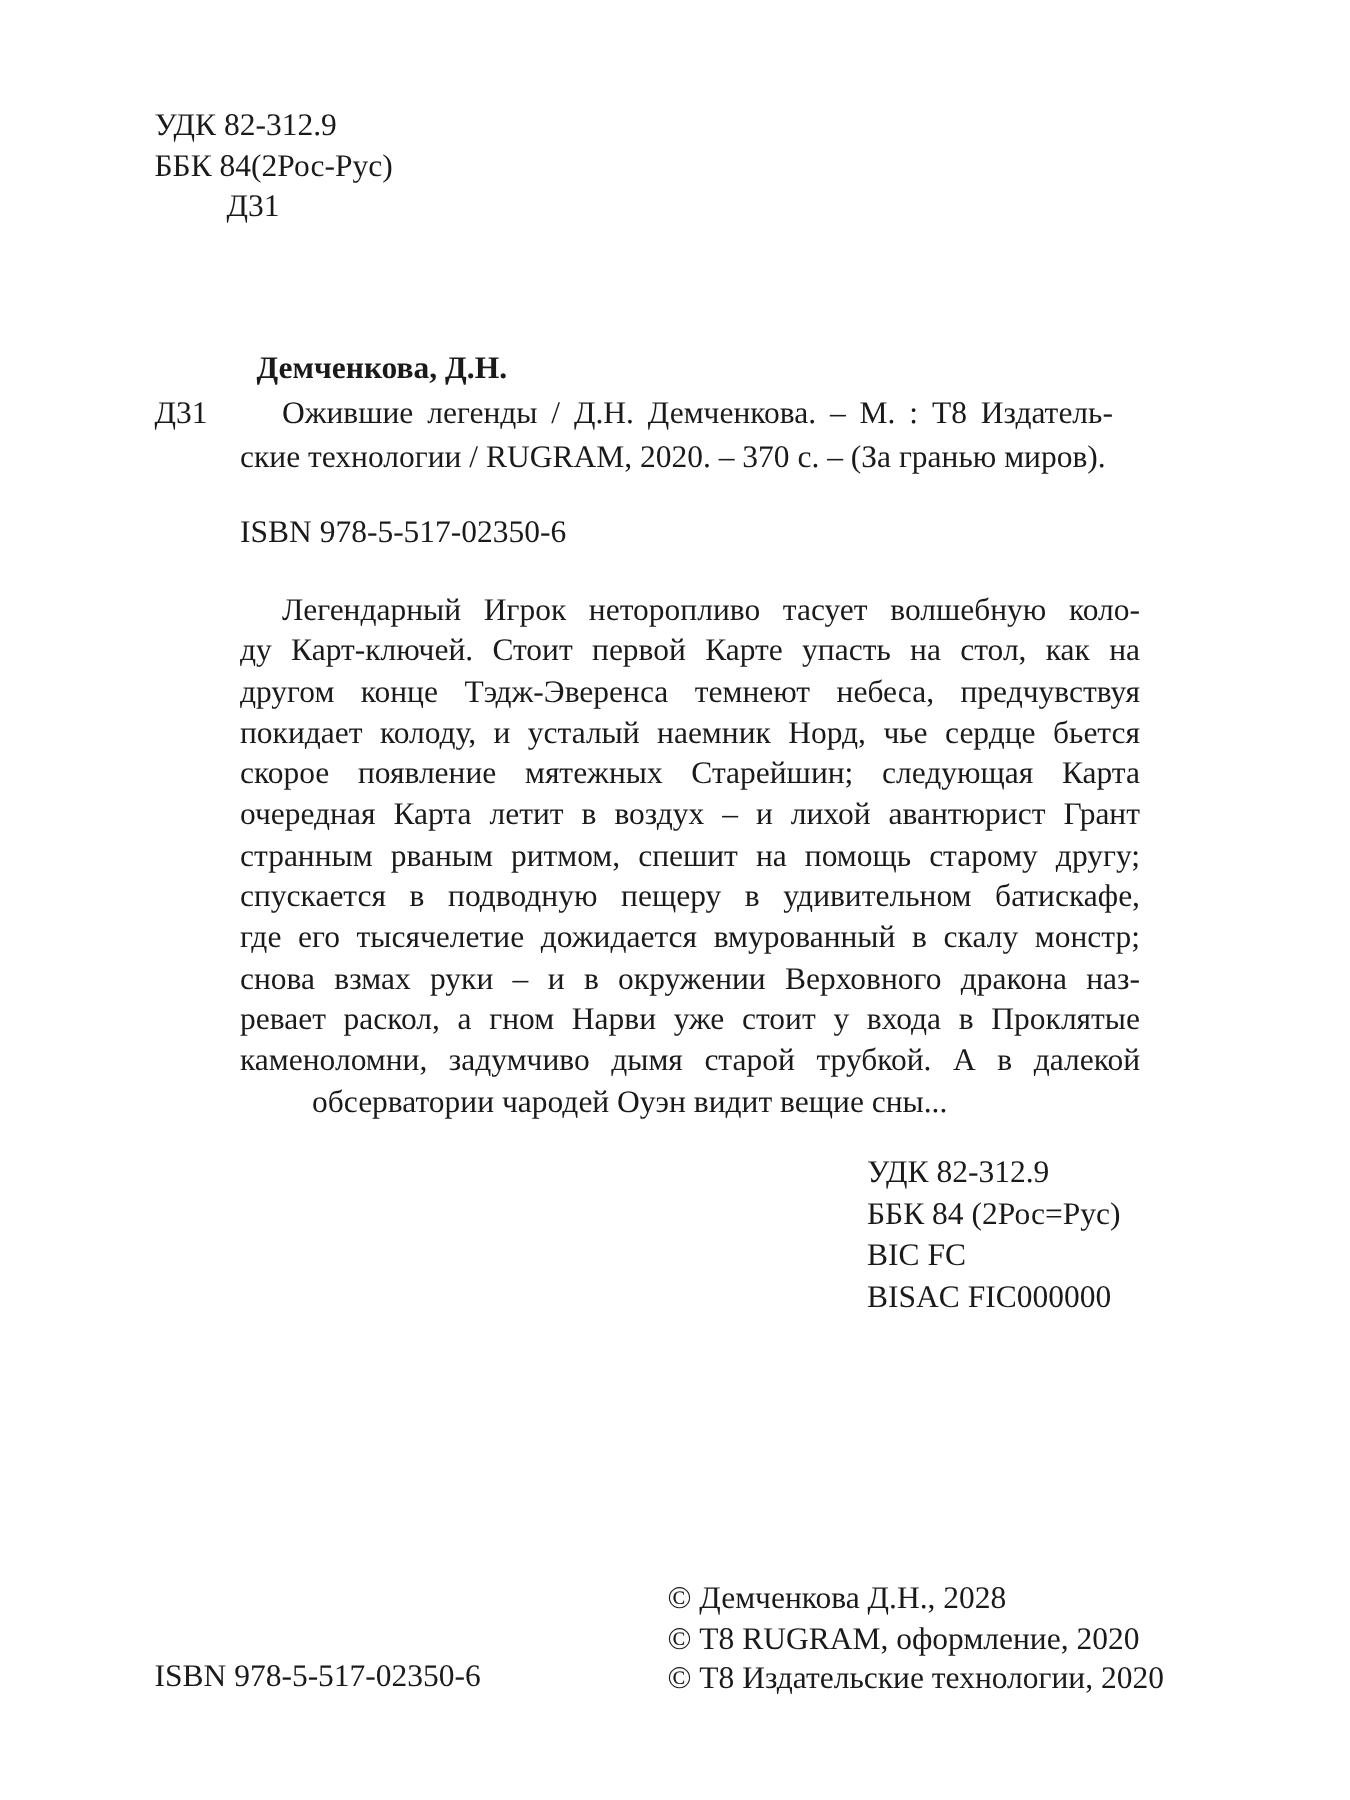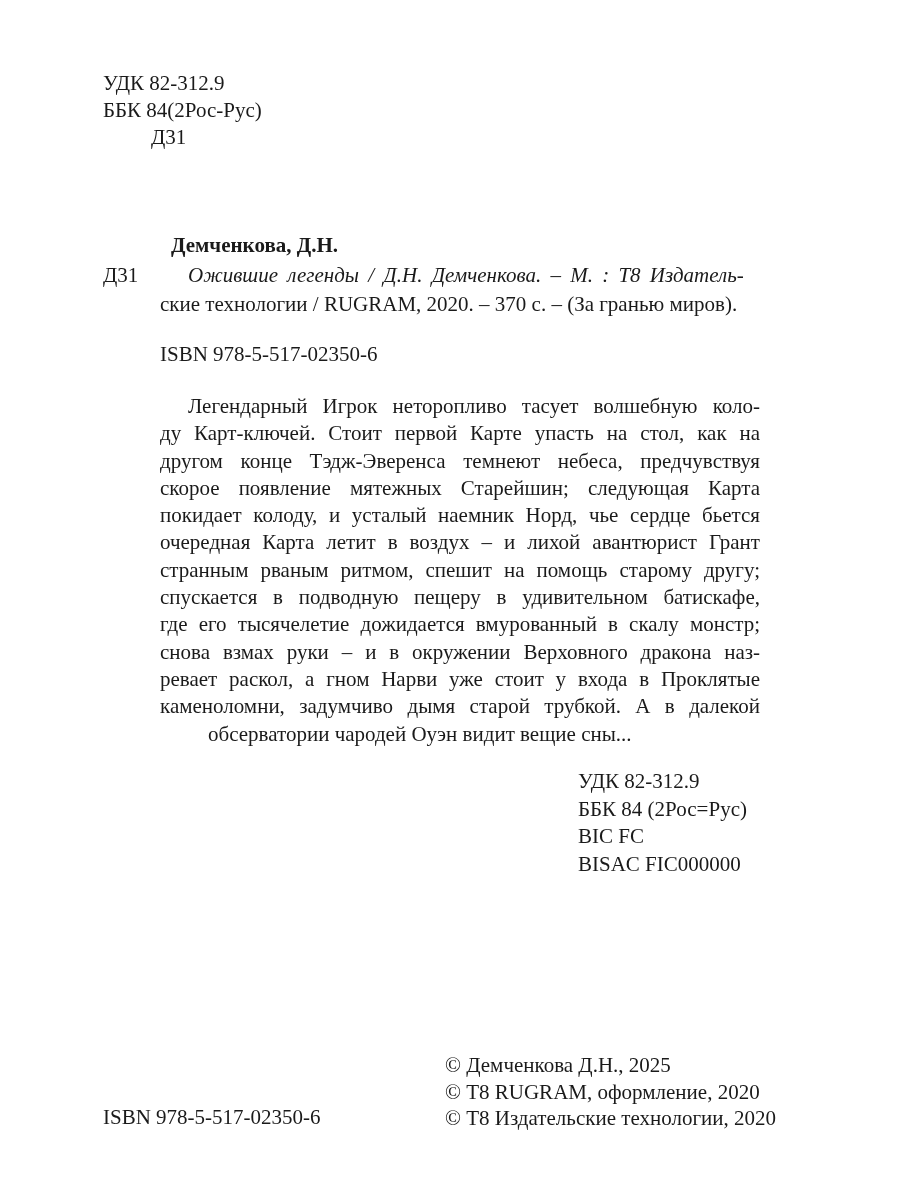--- a/index.html
+++ b/index.html
@@ -20,21 +20,21 @@
     .abs { position: absolute; }
 
     .top-codes { left: 103px; top: 70px; }
     .top-codes div { height: 27px; white-space: nowrap; }
     .top-codes .indent { padding-left: 48px; }
 
     .author { left: 160px; top: 232px; font-weight: bold; white-space: nowrap; margin-left: 11px; }
     .catcode { left: 103px; top: 262px; white-space: nowrap; }
     .biblio { left: 160px; top: 262px; width: 600px; }
     .biblio div { height: 29px; white-space: nowrap; }
-    .biblio .first { text-indent: 28px; word-spacing: 4px; font-style: italic; }
+    .biblio .first { text-indent: 28px; word-spacing: 4px; }
     .isbn-main { left: 160px; top: 341px; white-space: nowrap; }
 
     .annotation { left: 160px; top: 393px; width: 600px; }
     .annotation div {
       height: 27.3px;
       white-space: nowrap;
       text-align: justify;
       text-align-last: justify;
     }
     .annotation div.first { text-indent: 28px; }
@@ -61,38 +61,38 @@
 <div class="abs biblio">
   <div class="first">Ожившие легенды / Д.Н. Демченкова. – М. : Т8 Издатель-</div>
   <div>ские технологии / RUGRAM, 2020. – 370 с. – (За гранью миров).</div>
 </div>
 <div class="abs isbn-main">ISBN 978-5-517-02350-6</div>
 
 <div class="abs annotation">
   <div class="first">Легендарный Игрок неторопливо тасует волшебную коло-</div>
   <div>ду Карт-ключей. Стоит первой Карте упасть на стол, как на</div>
   <div>другом конце Тэдж-Эверенса темнеют небеса, предчувствуя</div>
+  <div>покидает колоду, и усталый наемник Норд, чье сердце бьется</div>
   <div>скорое появление мятежных Старейшин; следующая Карта</div>
-  <div>покидает колоду, и усталый наемник Норд, чье сердце бьется</div>
   <div>очередная Карта летит в воздух – и лихой авантюрист Грант</div>
   <div>странным рваным ритмом, спешит на помощь старому другу;</div>
   <div>спускается в подводную пещеру в удивительном батискафе,</div>
   <div>где его тысячелетие дожидается вмурованный в скалу монстр;</div>
   <div>снова взмах руки – и в окружении Верховного дракона наз-</div>
   <div>ревает раскол, а гном Нарви уже стоит у входа в Проклятые</div>
   <div>каменоломни, задумчиво дымя старой трубкой. А в далекой</div>
   <div class="last">обсерватории чародей Оуэн видит вещие сны...</div>
 </div>
 
 <div class="abs class-codes">
   <div>УДК 82-312.9</div>
   <div>ББК 84 (2Рос=Рус)</div>
   <div>BIC FC</div>
   <div>BISAC FIC000000</div>
 </div>
 
 <div class="abs isbn-bottom">ISBN 978-5-517-02350-6</div>
 
 <div class="abs copyright">
-  <div>© Демченкова Д.Н., 2025</div>
+  <div>© Демченкова Д.Н., 2028</div>
   <div>© Т8 RUGRAM, оформление, 2020</div>
   <div>© Т8 Издательские технологии, 2020</div>
 </div>
 
 </body></html>

